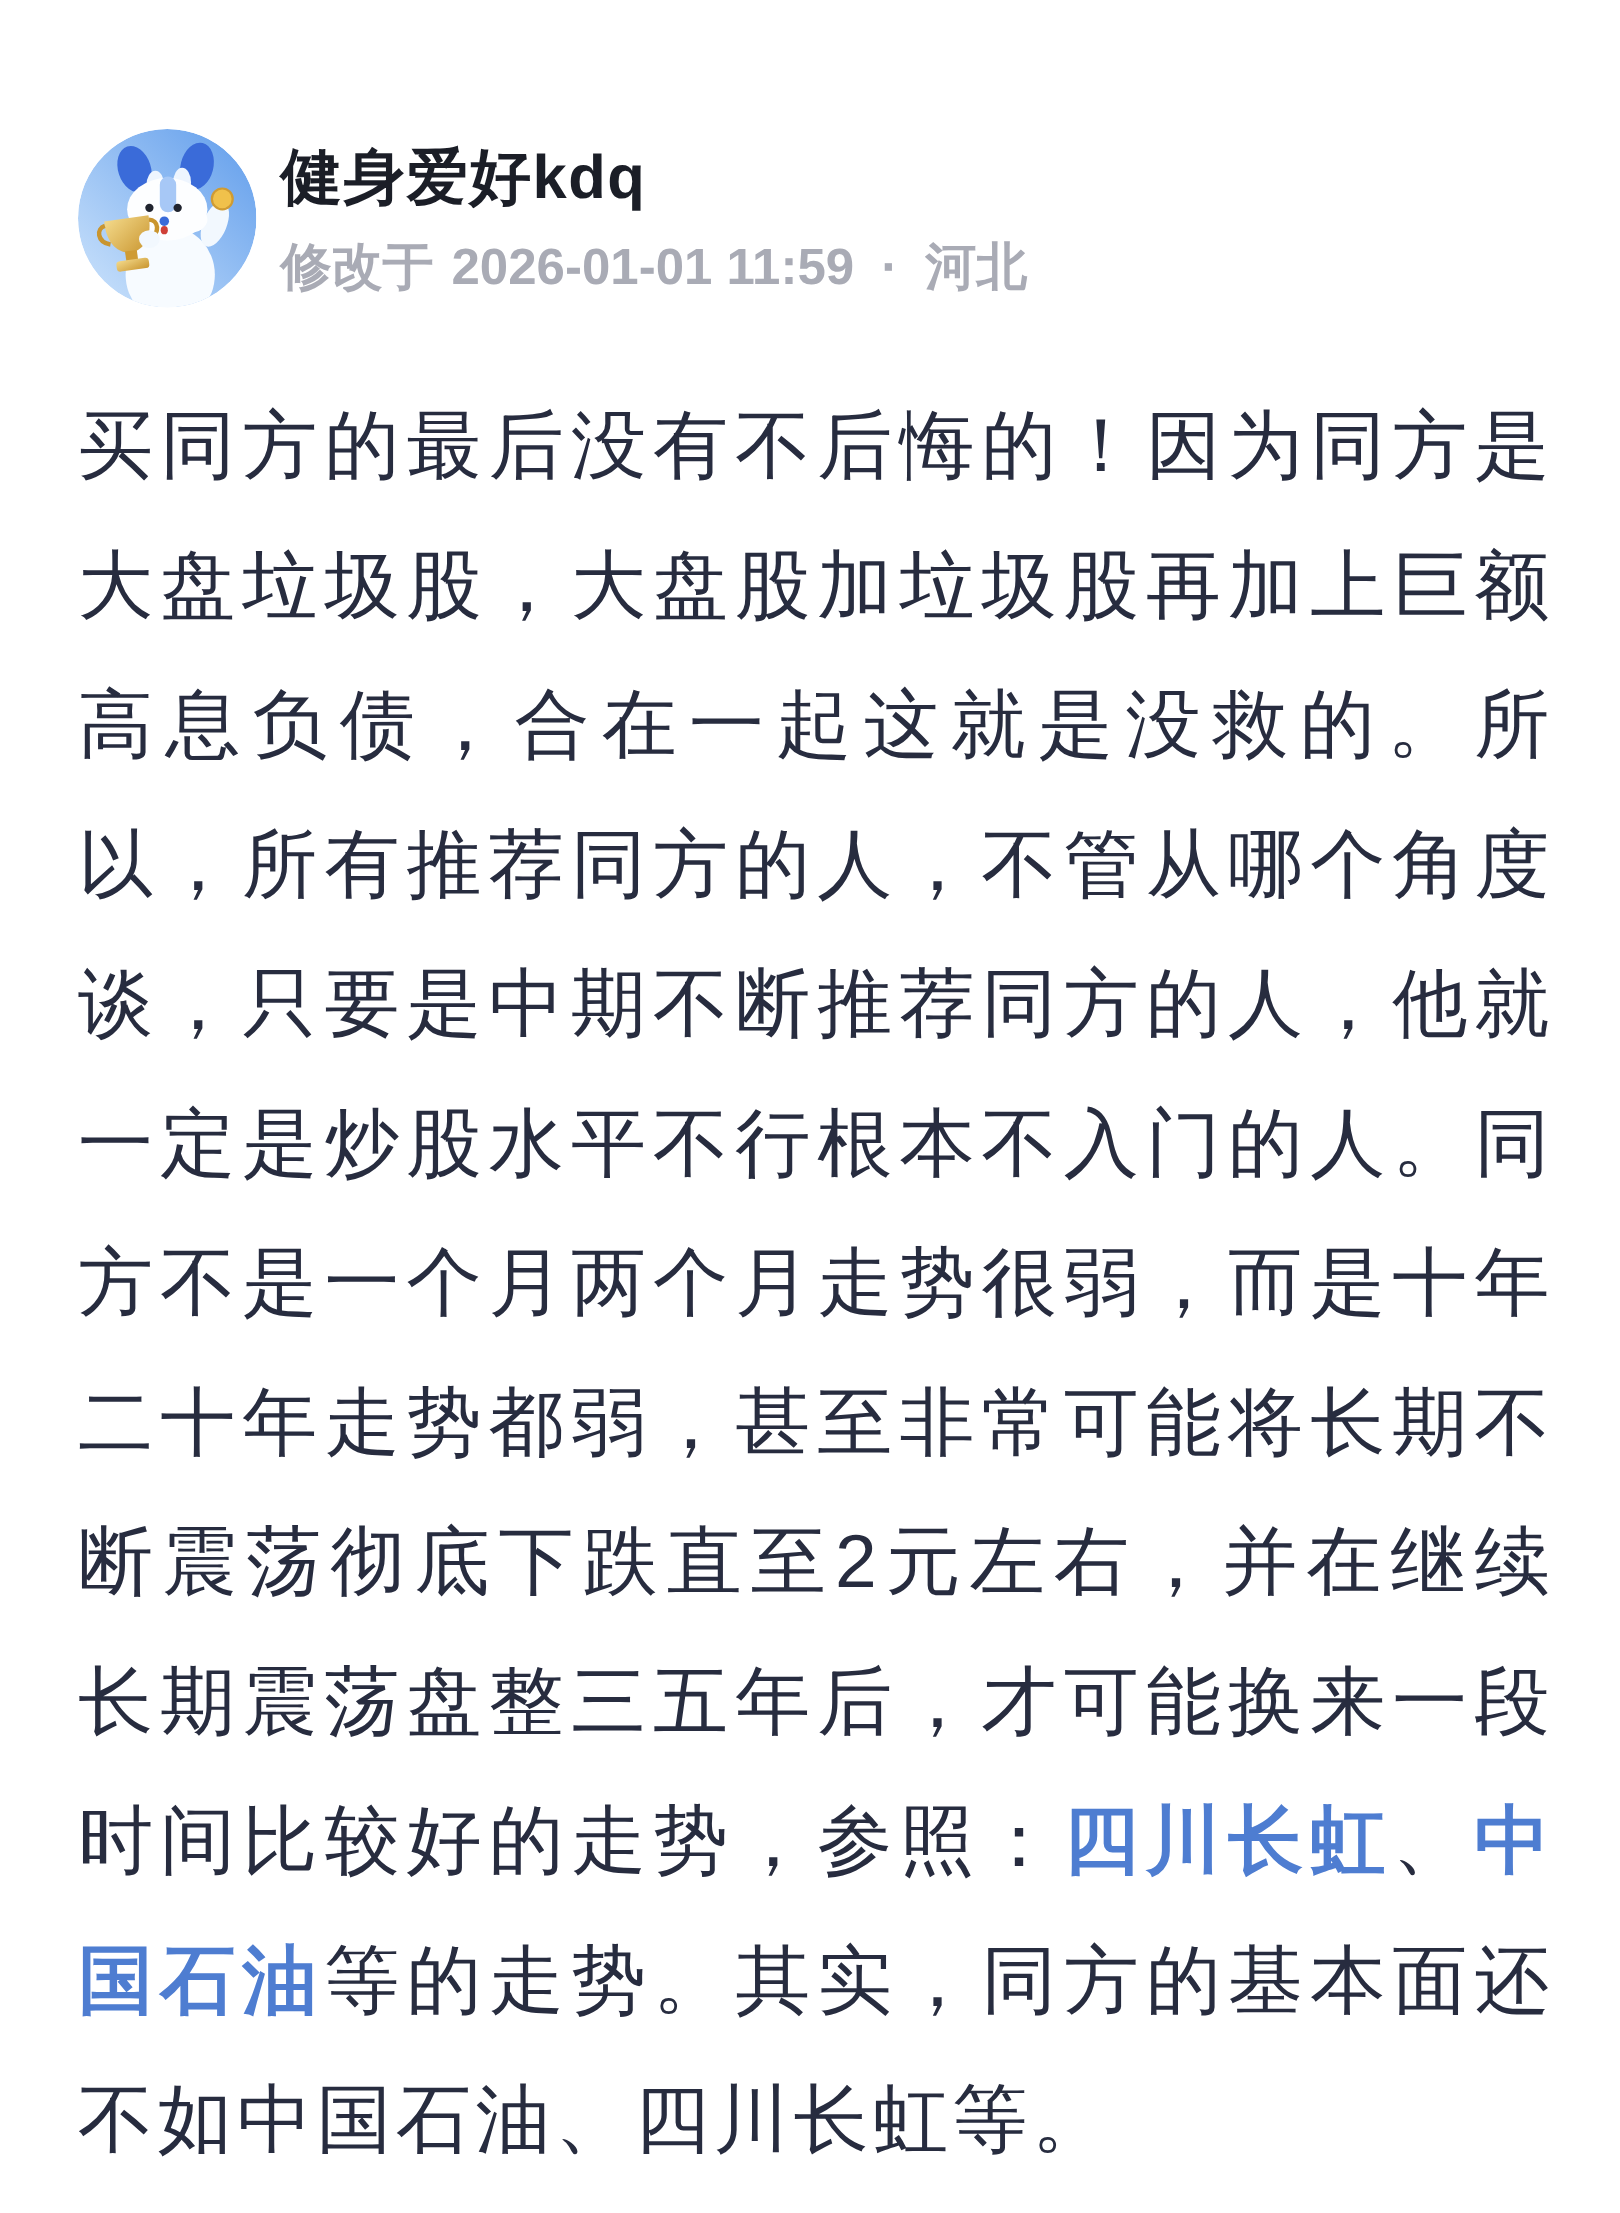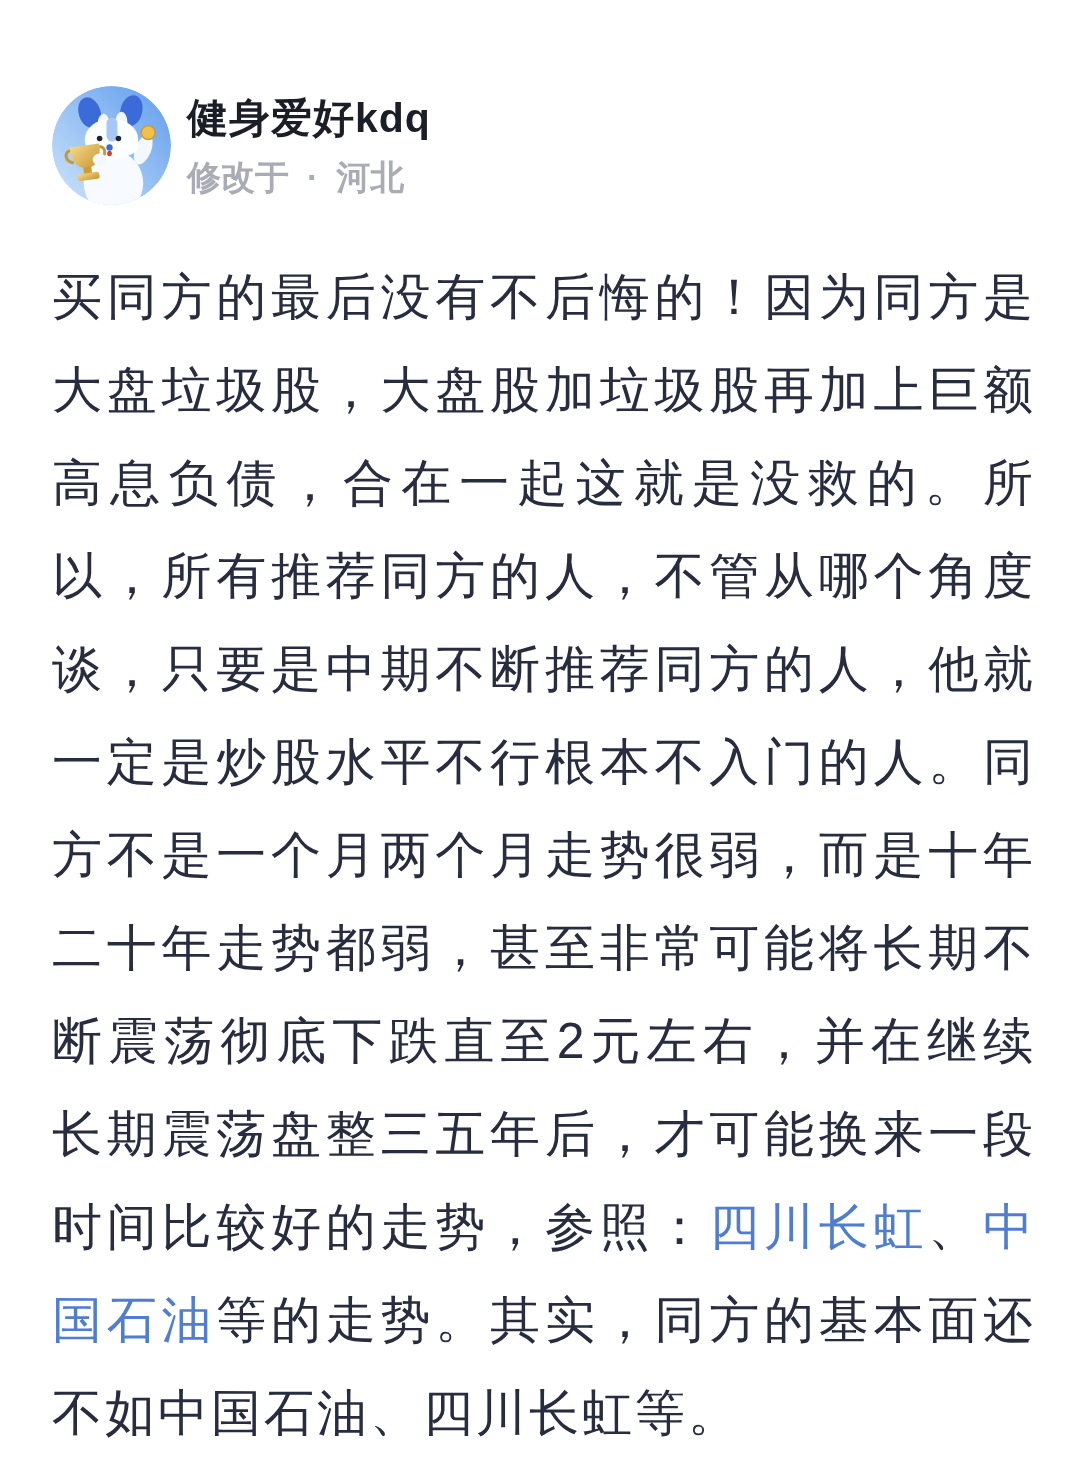--- a/index.html
+++ b/index.html
@@ -63,20 +63,21 @@
     letter-spacing: 3px;
     text-align: justify;
     text-justify: inter-ideograph;
     color: var(--body_text, #272c3f);
     word-break: normal;
   }
   .post-body .stock-link {
     color: var(--link, #4e7dd1);
     cursor: pointer;
     text-decoration: none;
+    font-weight: bold;
   }
 </style>
 </head>
 <body>
 
 <div class="page">
 
   <div class="avatar">
     <svg viewBox="0 0 120 120" xmlns="http://www.w3.org/2000/svg">
       <defs>
@@ -124,19 +125,20 @@
 
         <ellipse cx="48" cy="74" rx="7" ry="6" fill="#f2f8fe"></ellipse>
       </g>
     </svg>
   </div>
 
   <div class="username">健身爱好kdq</div>
 
   <div class="meta">
     <span>修改于</span>
+    <span>2026-01-01 11:59</span>
     <span class="sep">·</span>
     <span>河北</span>
   </div>
 
   <div class="post-body"><span>买同方的最后没有不后悔的！因为同方是大盘垃圾股，大盘股加垃圾股再加上巨额高息负债，合在一起这就是没救的。所以，所有推荐同方的人，不管从哪个角度谈，只要是中期不断推荐同方的人，他就一定是炒股水平不行根本不入门的人。同方不是一个月两个月走势很弱，而是十年二十年走势都弱，甚至非常可能将长期不断震荡彻底下跌直至2元左右，并在继续长期震荡盘整三五年后，才可能换来一段时间比较好的走势，参照：</span><span class="stock-link">四川长虹</span><span>、</span><span class="stock-link">中国石油</span><span>等的走势。其实，同方的基本面还不如中国石油、四川长虹等。</span></div>
 
 </div>
 
 </body></html>

